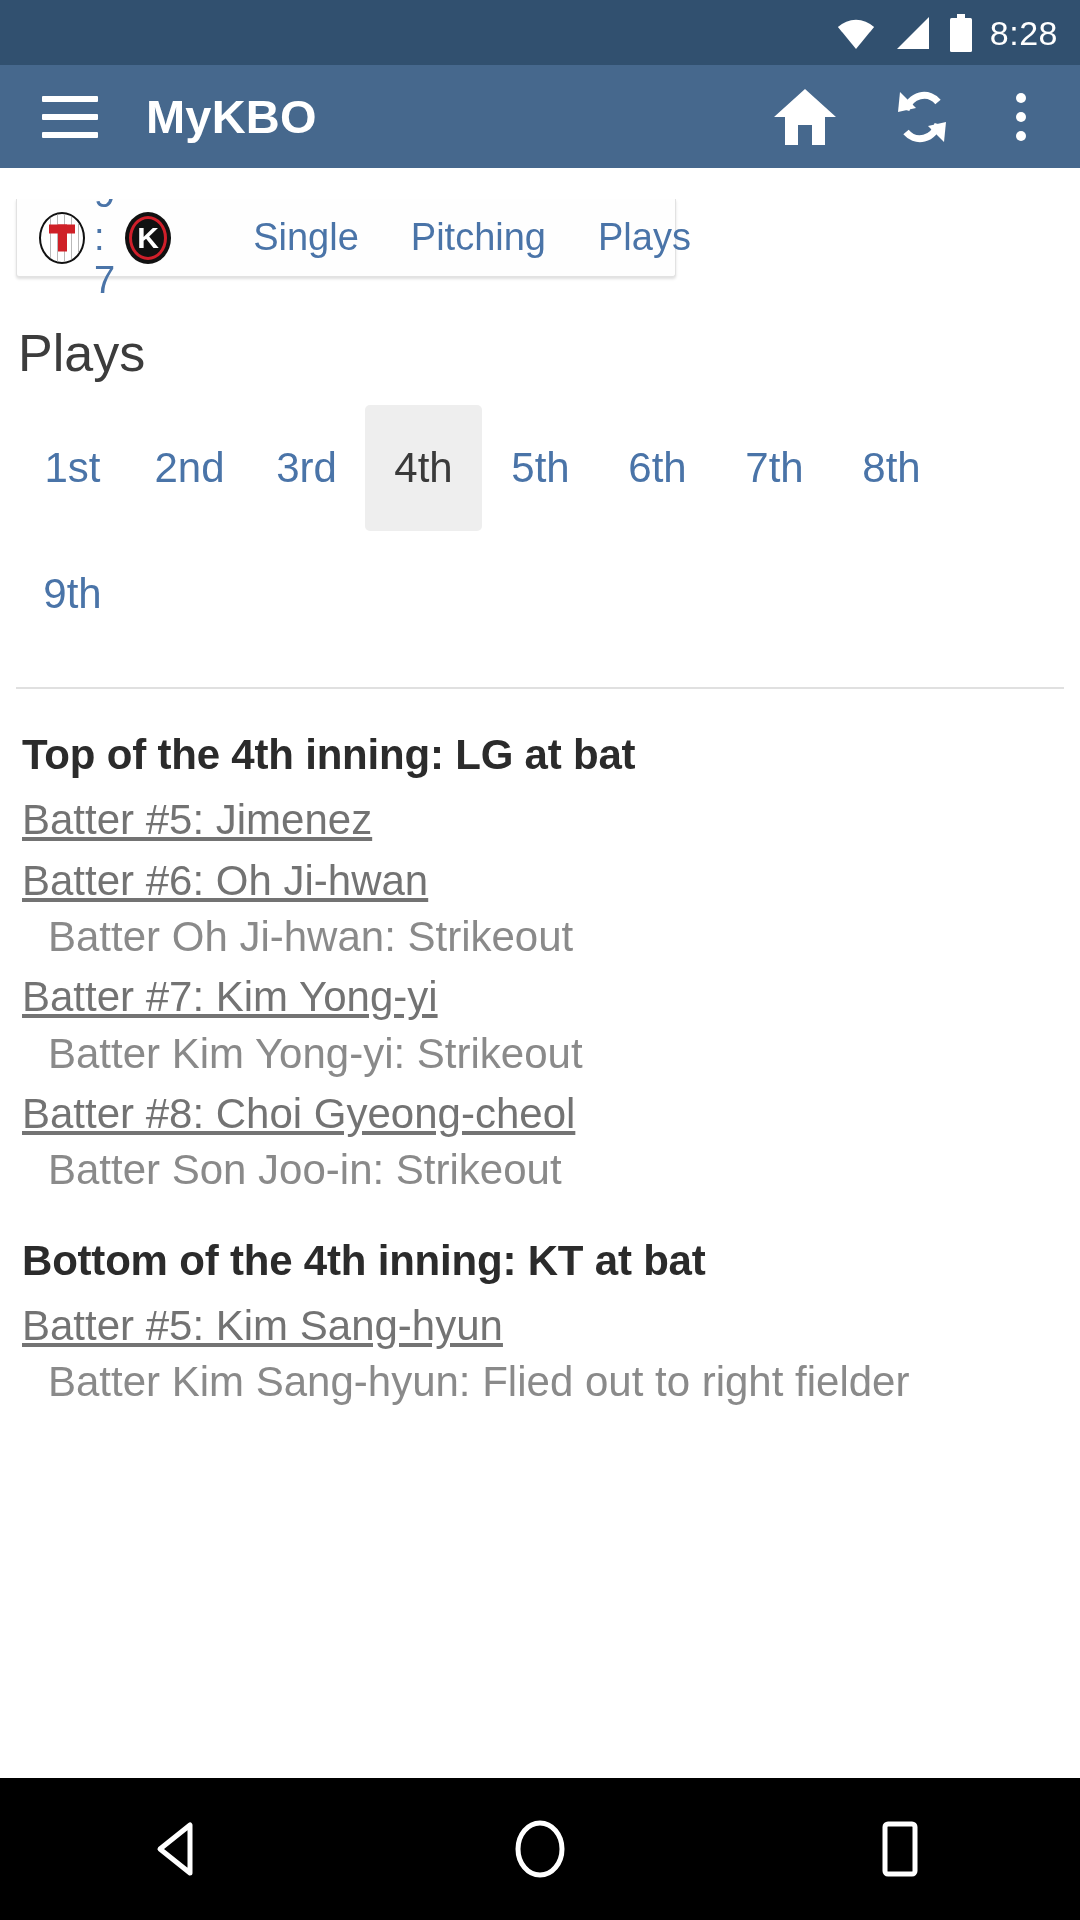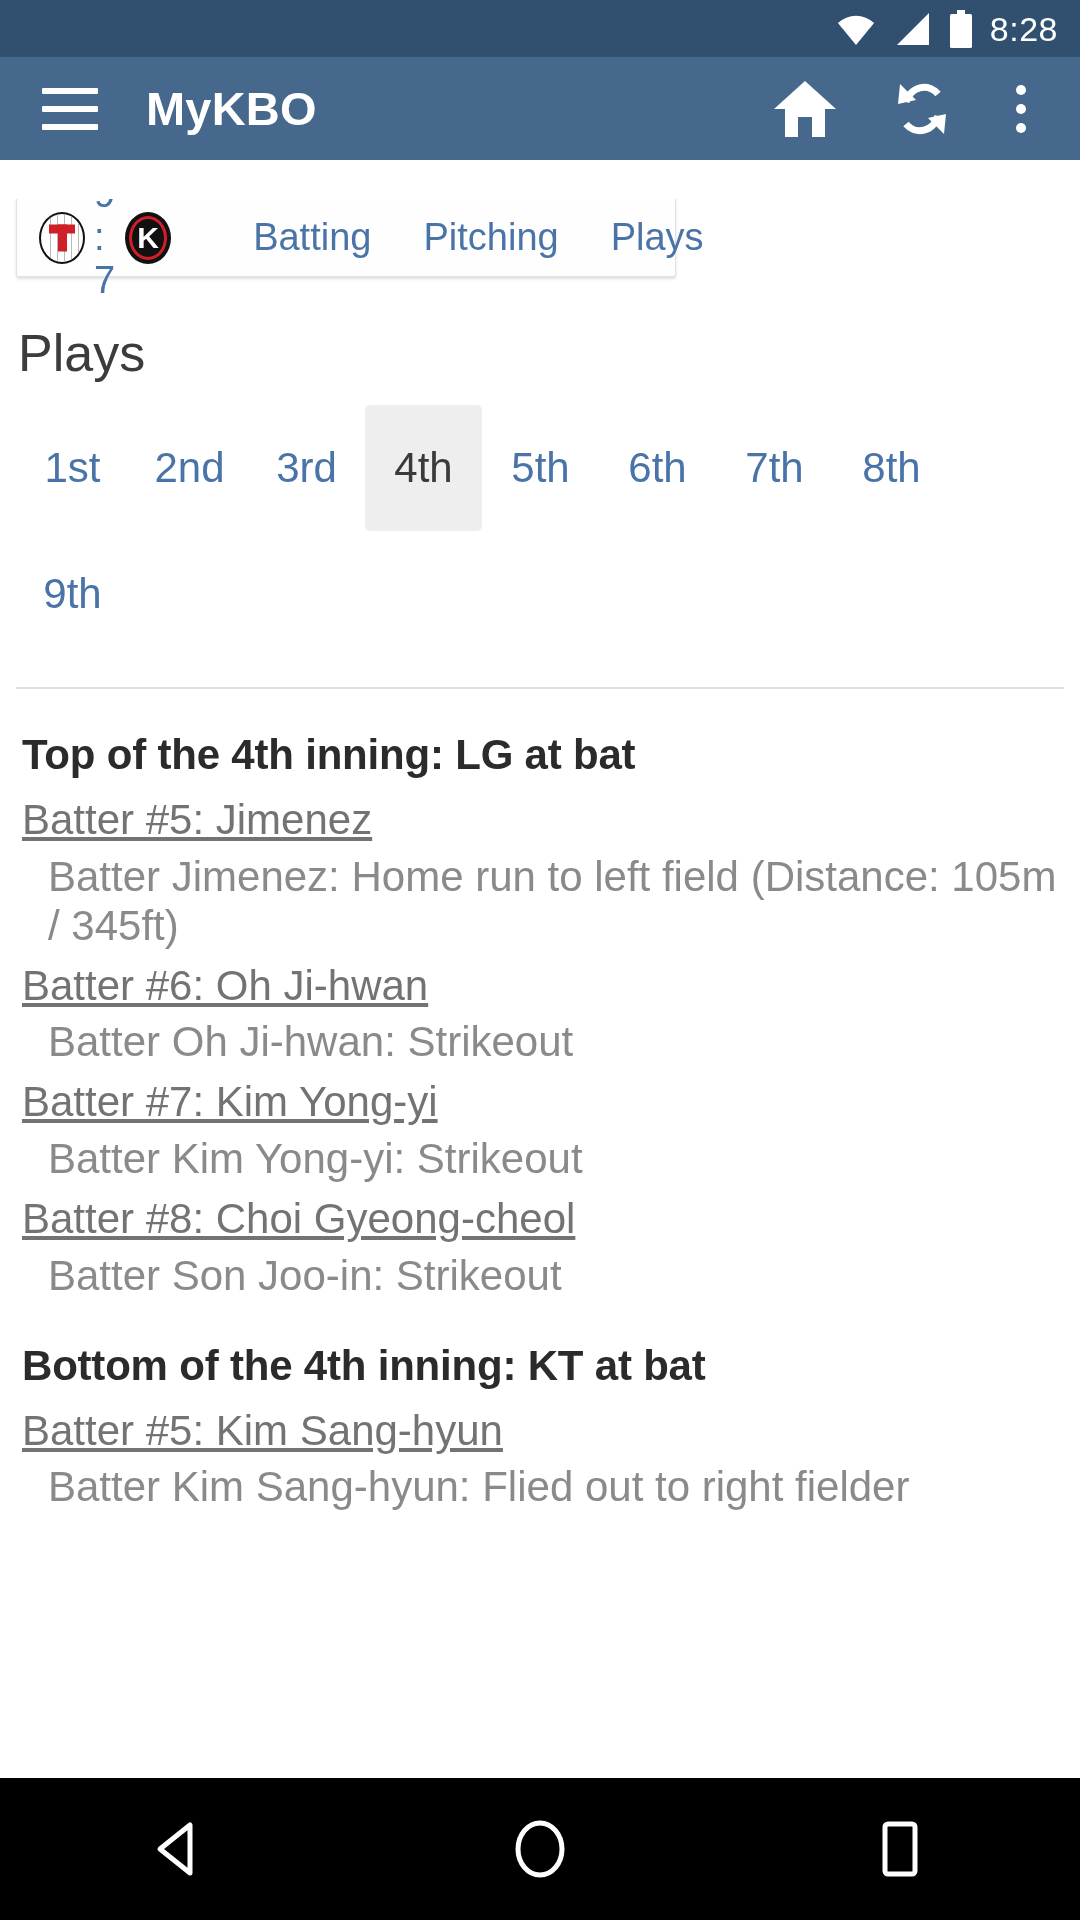--- a/index.html
+++ b/index.html
@@ -6,21 +6,21 @@
   html,body {
     width:1080px; height:1920px;
     background:#ffffff;
     font-family:"Liberation Sans", sans-serif;
     overflow:hidden;
   }
   #screen { position:relative; width:1080px; height:1920px; background:#fff; }
 
   
   .statusbar {
-    height:57px; background:#31506f;
+    height:65px; background:#31506f;
     display:flex; align-items:center; justify-content:flex-end;
     padding-right:22px; gap:16px;
   }
   .sb-icons { display:flex; align-items:center; gap:17px; }
   .sb-time { color:#ffffff; font-size:34px; font-weight:400; letter-spacing:.5px; line-height:1; }
 
   
   .appbar {
     height:103px; background:#46688d;
     display:flex; align-items:center; padding:0 34px 0 42px;
@@ -168,21 +168,21 @@
                 <div class="stem"></div>
               </div>
           </div>
           <div class="score-text">9 : 7</div>
           <div class="logo logo-k">
             <div class="ring"></div>
             <div class="kmark">K</div>
           </div>
         </div>
         <div class="section-tabs">
-          <div class="section-tab">Batting</div>
+          <div class="section-tab">Single</div>
           <div class="section-tab">Pitching</div>
           <div class="section-tab">Plays</div>
         </div>
       </div>
     </div>
 
     <div class="page-title">Plays</div>
 
     <div class="inning-tabs">
       <div class="inning-tab">1st</div>
@@ -196,21 +196,20 @@
       <div class="inning-tab">9th</div>
     </div>
 
     <div class="divider"></div>
 
     <div class="plays">
 
       <div class="inning-head">Top of the 4th inning: LG at bat</div>
 
       <div class="batter">Batter #5: Jimenez</div>
-      <div class="result">Batter Jimenez: Home run to left field (Distance: 105m / 345ft)</div>
 
       <div class="batter">Batter #6: Oh Ji-hwan</div>
       <div class="result">Batter Oh Ji-hwan: Strikeout</div>
 
       <div class="batter">Batter #7: Kim Yong-yi</div>
       <div class="result">Batter Kim Yong-yi: Strikeout</div>
 
       <div class="batter">Batter #8: Choi Gyeong-cheol</div>
 
       <div class="result">Batter Son Joo-in: Strikeout</div>

